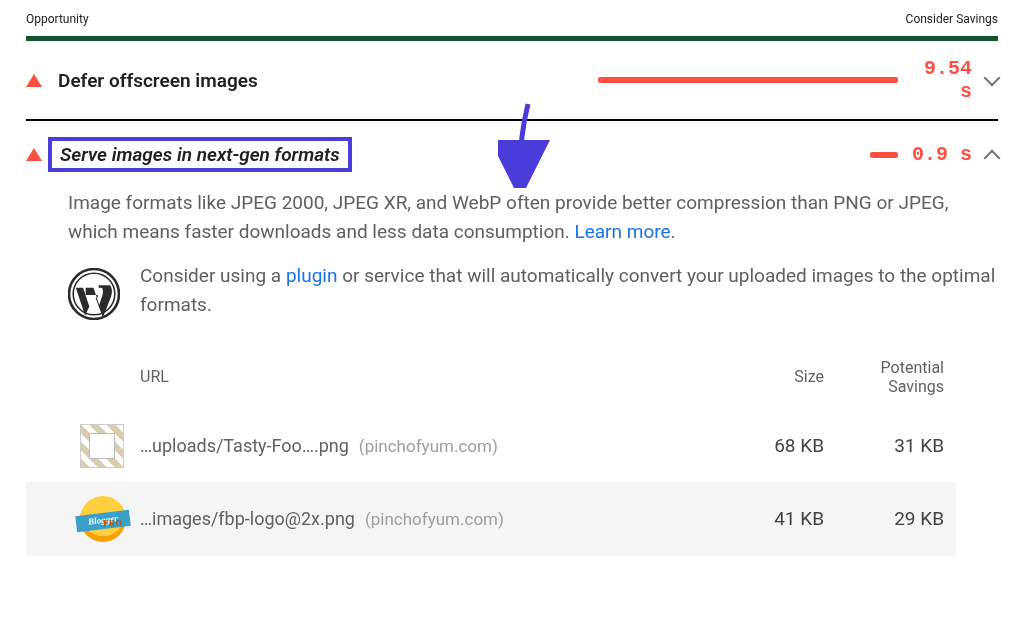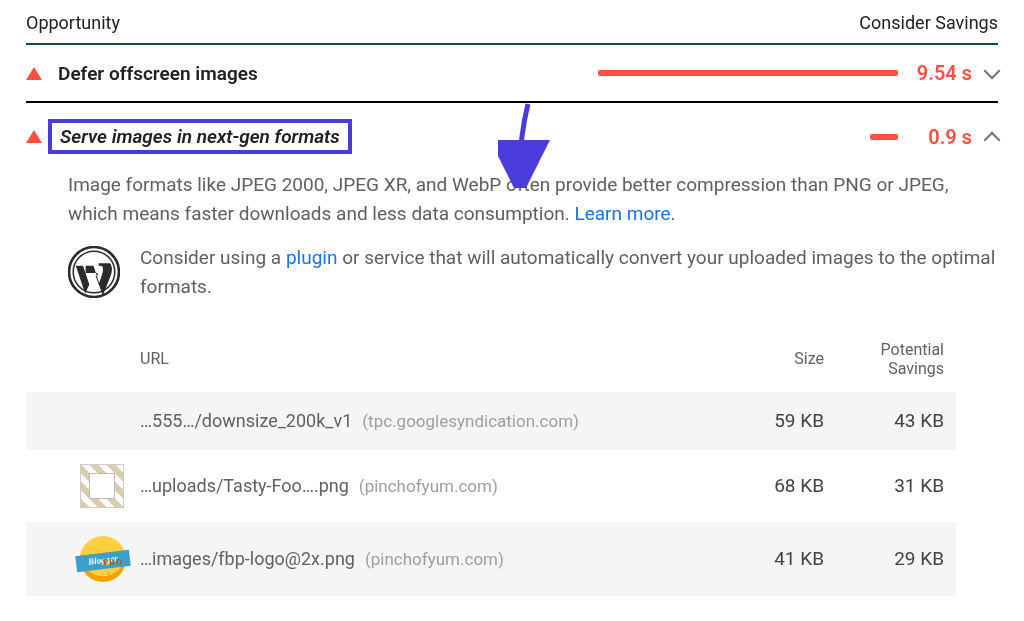--- a/index.html
+++ b/index.html
@@ -10,22 +10,22 @@
     width: 1024px;
     height: 621px;
     overflow: hidden;
     padding: 8px 26px 0 26px;
     font-size: 18px;
   }
   .header-row {
     display: flex;
     justify-content: space-between;
     padding: 4px 0 10px 0;
-    border-bottom: 2px solid #14532d;
-    font-size: 18px;
+    border-bottom: 5px solid #14532d;
+    font-size: 12px;
     color: #212121;
   }
   .opp-row {
     display: flex;
     align-items: center;
     padding: 16px 0;
     border-bottom: 2px solid #000000;
   }
   .opp-row.expanded { border-bottom: none; }
   .tri {
@@ -61,20 +61,21 @@
     background: #ff4e42;
     border-radius: 2px;
   }
   .savings {
     color: #ff4e42;
     font-weight: 600;
     font-size: 20px;
     width: 62px;
     text-align: right;
     margin-right: 14px;
+    font-family: Liberation Mono, monospace;
   }
   .chev {
     width: 12px; height: 12px;
     border-right: 2px solid #757575;
     border-bottom: 2px solid #757575;
     transform: rotate(45deg);
     margin-top: -4px;
     flex: 0 0 auto;
   }
   .chev.up { transform: rotate(-135deg); margin-top: 6px; }
@@ -83,21 +84,21 @@
     padding: 0 0 0 42px;
     color: #5f5f5f;
     font-size: 19px;
     line-height: 1.55;
   }
   .detail p { margin-bottom: 14px; }
   .detail a { color: #1a73e8; text-decoration: none; }
 
   .wp-row {
     display: flex;
-    align-items: center;
+    align-items: flex-end;
     gap: 20px;
     margin: 6px 0 24px 0;
   }
   .wp-icon {
     width: 52px; height: 52px;
     flex: 0 0 auto;
   }
   .wp-text { flex: 1; color:#5f5f5f; line-height:1.55; }
 
   .tbl { width: 100%; margin-left:-42px; }
@@ -204,29 +205,20 @@
   </div>
 
   <div class="tbl">
     <div class="thead">
       <span class="col-thumb"></span>
       <span class="col-url">URL</span>
       <span class="col-size">Size</span>
       <span class="col-save">Potential<br>Savings</span>
     </div>
 
-    <div class="trow">
-      <span class="col-thumb"></span>
-      <span class="col-url">
-        <span class="url-path">…555…/downsize_200k_v1</span>
-        <span class="url-host">(tpc.googlesyndication.com)</span>
-      </span>
-      <span class="col-size">59 KB</span>
-      <span class="col-save">43 KB</span>
-    </div>
 
     <div class="trow alt">
       <span class="col-thumb">
         <span class="thumb">
             <span class="stripe"></span>
             <span class="center"></span>
           </span>
       </span>
       <span class="col-url">
         <span class="url-path">…uploads/Tasty-Foo….png</span>

